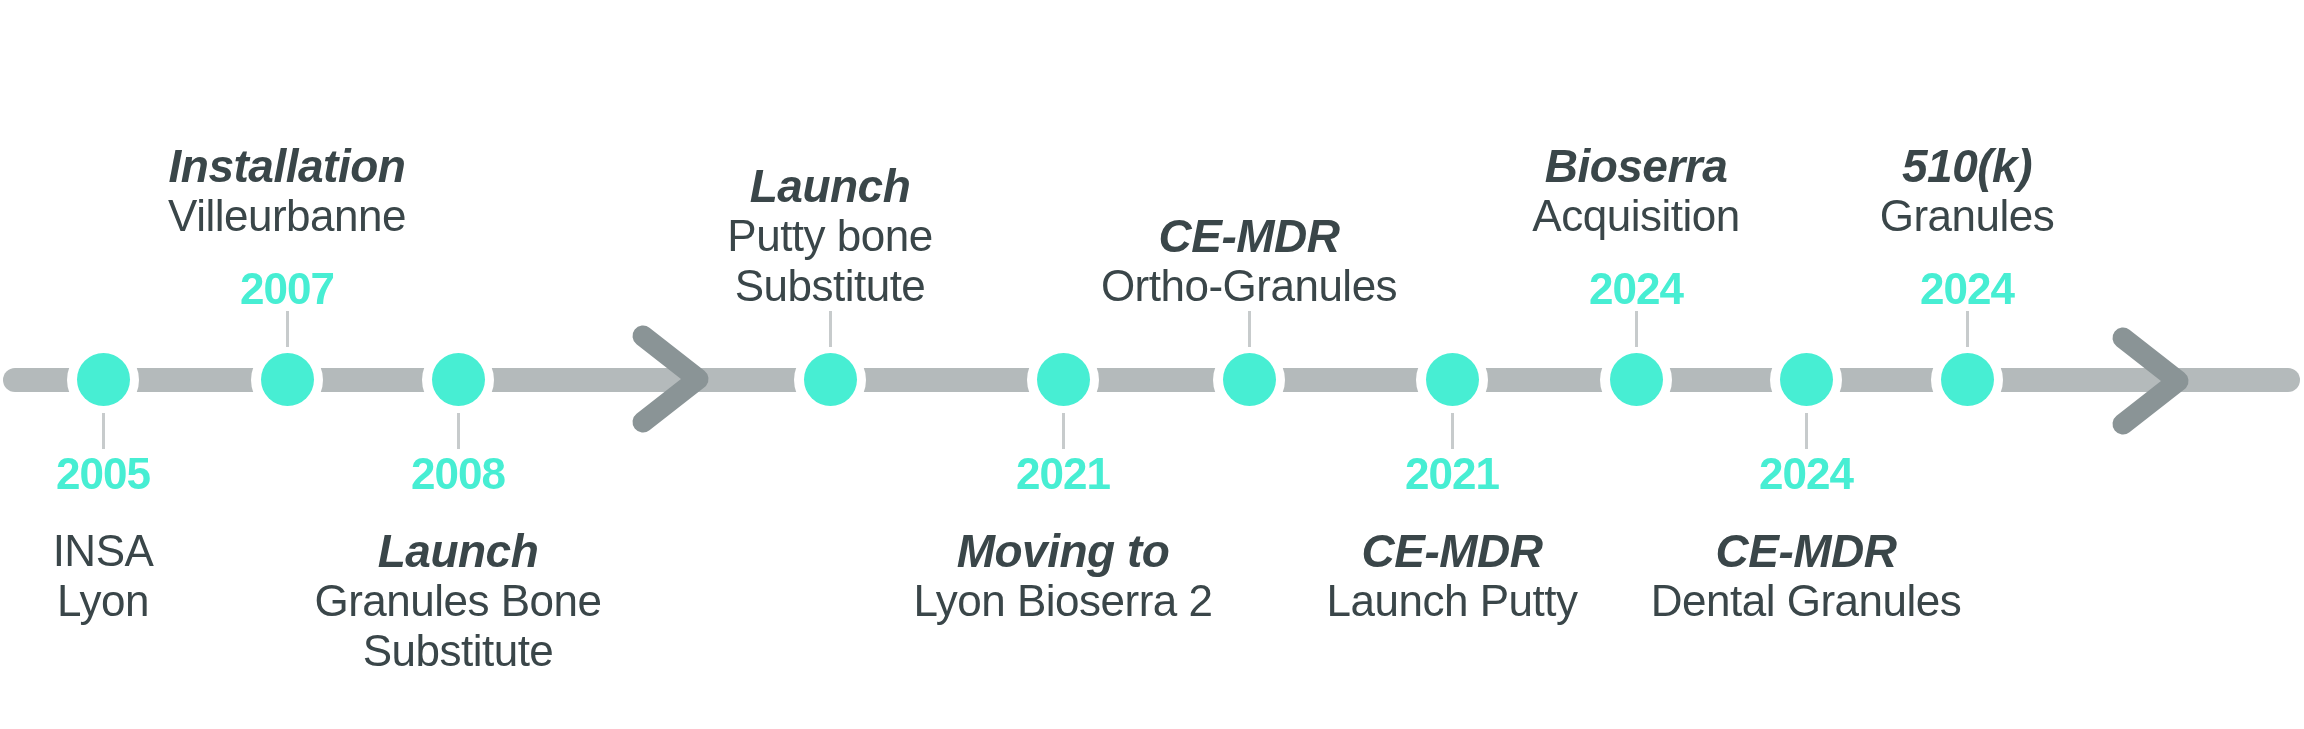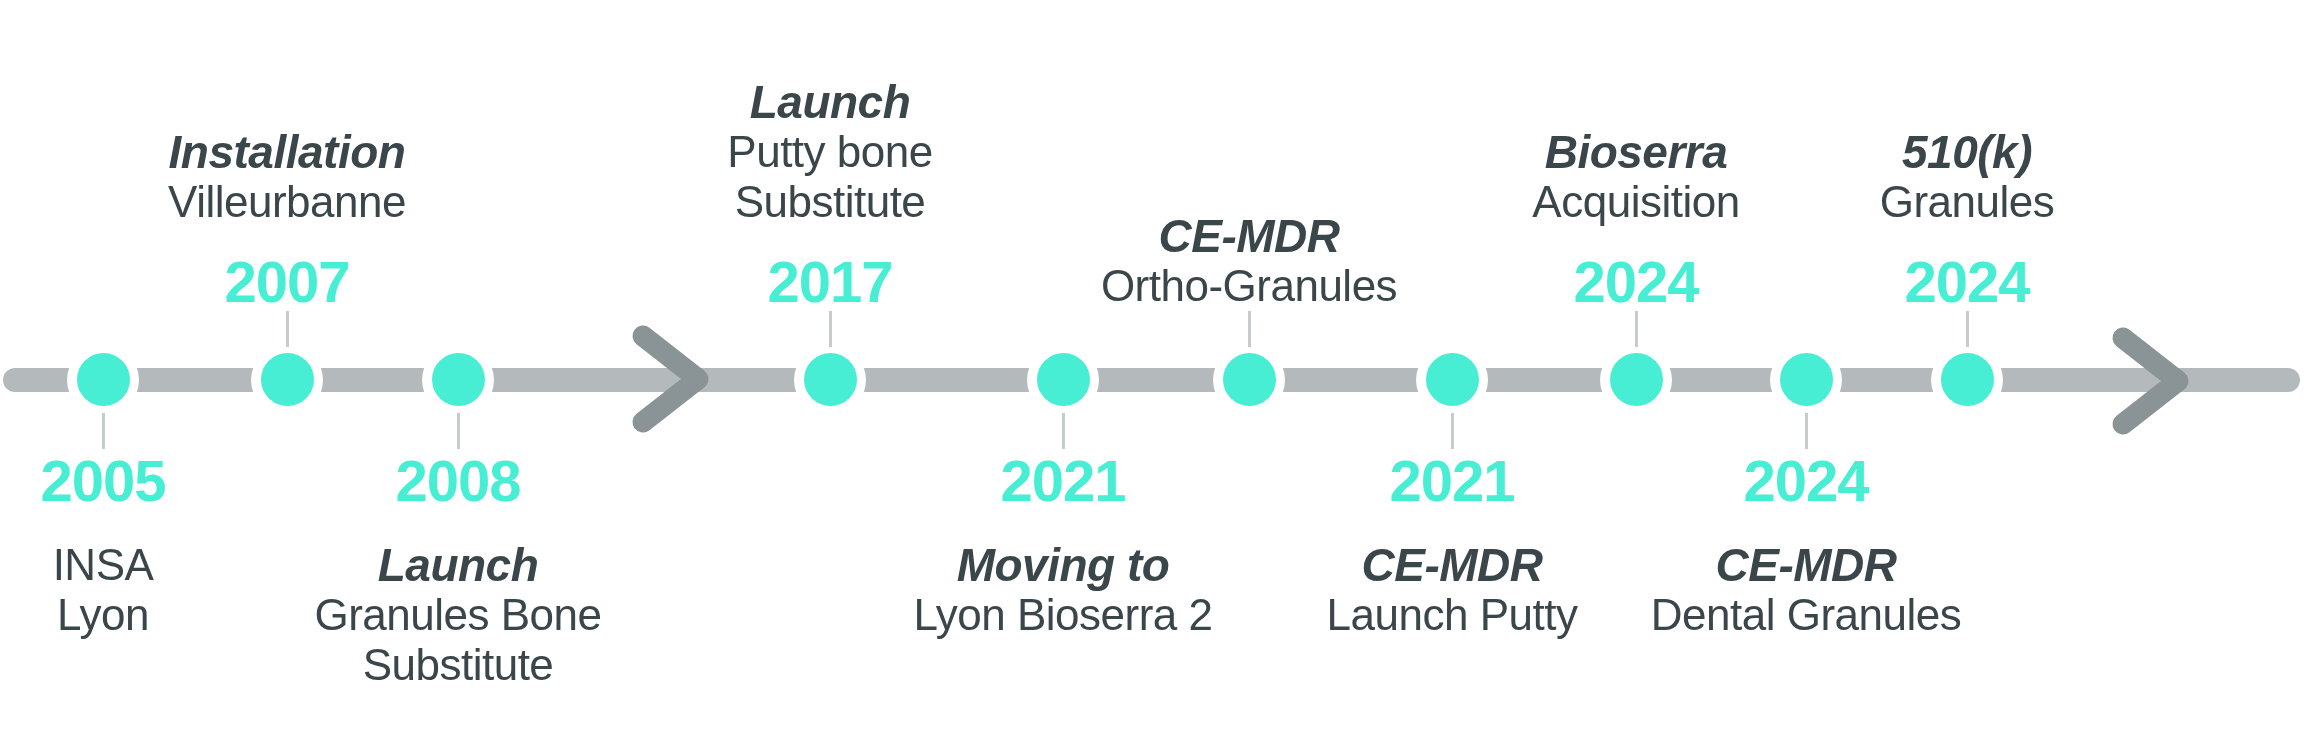--- a/index.html
+++ b/index.html
@@ -32,21 +32,21 @@
   .tick.below{top:413px;height:36px;}
   .event-label{
     position:absolute;width:500px;
     display:flex;flex-direction:column;align-items:center;
     text-align:center;
     color:var(--text,#3a4649);
   }
   .event-label.above{bottom:418px;justify-content:flex-end;}
   .event-label.below{top:452px;justify-content:flex-start;}
   .year{
-    font-size:58px;font-weight:bold;line-height:1;
+    font-size:44px;font-weight:bold;line-height:1;
     letter-spacing:-1px;
     color:var(--accent,#47eed3);
   }
   .event-label.above .year{margin-top:26px;}
   .event-label.below .year{margin-bottom:30px;}
   .title{
     font-size:46px;font-weight:bold;font-style:italic;
     line-height:50px;letter-spacing:-0.5px;
   }
   .line2{
@@ -85,21 +85,20 @@
         <div class="line2">Granules Bone</div>
         <div class="line2">Substitute</div>
       </div>
       <div class="dot-gap" style="left: 794px;"></div>
       <div class="dot" style="left: 803.5px;"></div>
       <div class="tick above" style="left: 828.5px;"></div>
       <div class="event-label above" style="left: 580px;">
         <div class="title">Launch</div>
         <div class="line2">Putty bone</div>
         <div class="line2">Substitute</div>
-        <div class="year">2017</div>
       </div>
       <div class="dot-gap" style="left: 1027px;"></div>
       <div class="dot" style="left: 1036.5px;"></div>
       <div class="tick below" style="left: 1061.5px;"></div>
       <div class="event-label below" style="left: 813px;">
         <div class="year">2021</div>
         <div class="title">Moving to</div>
         <div class="line2">Lyon Bioserra 2</div>
       </div>
       <div class="dot-gap" style="left: 1213px;"></div>

